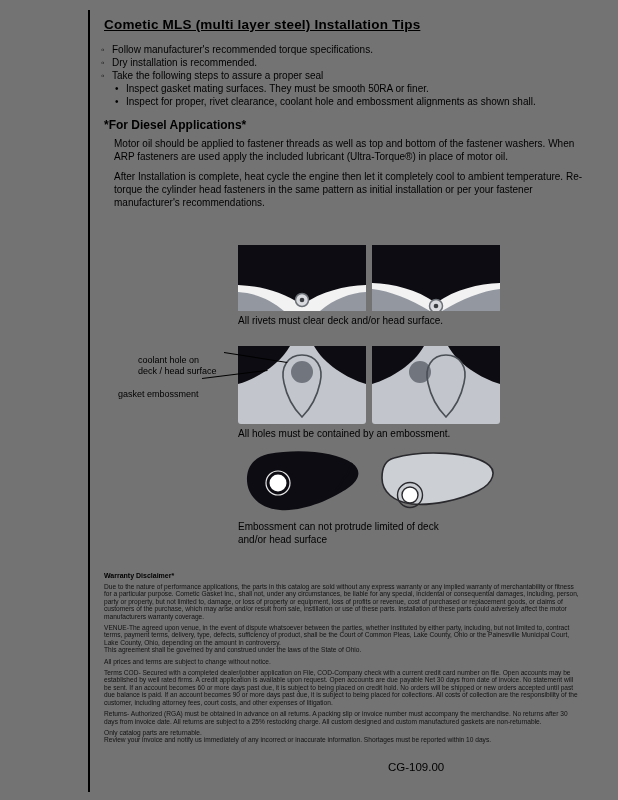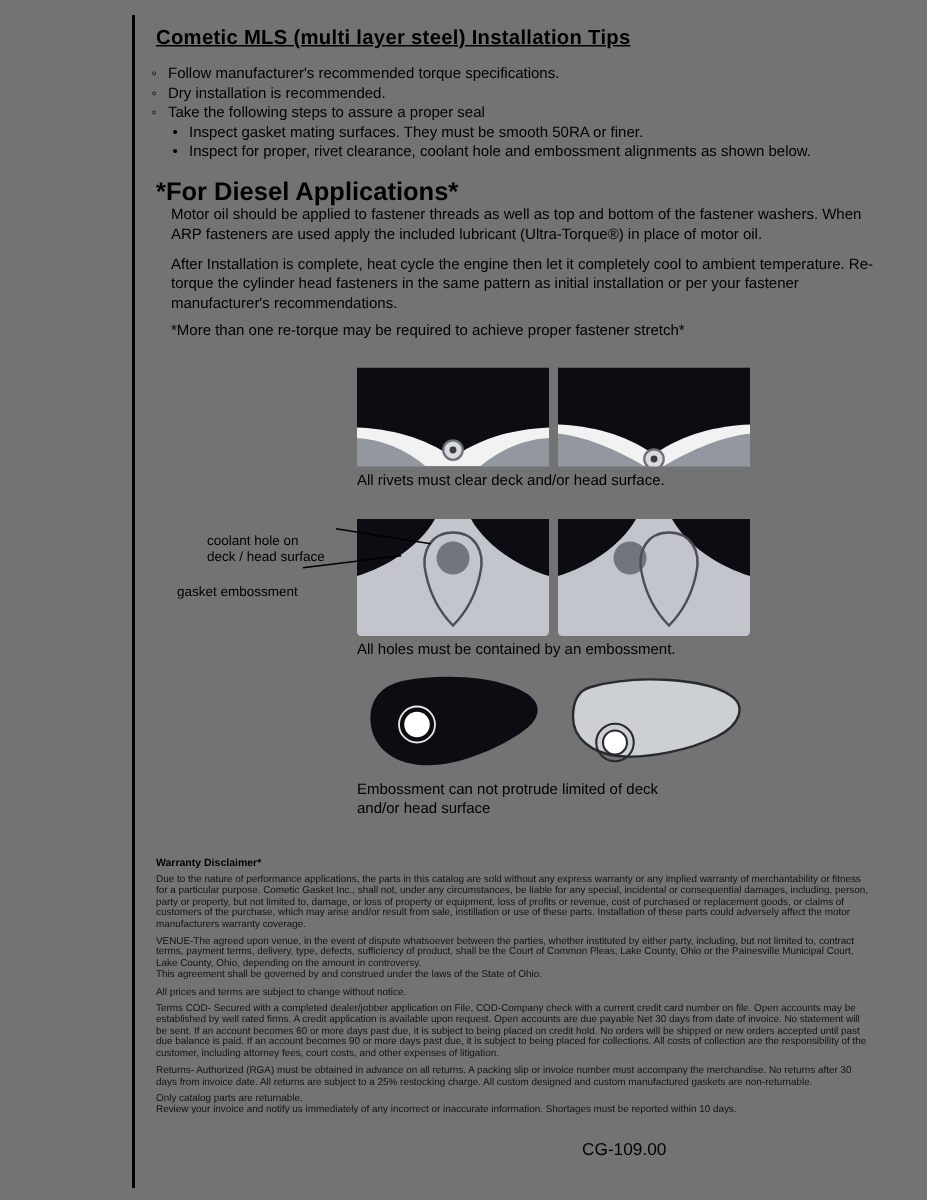--- a/index.html
+++ b/index.html
@@ -11,21 +11,21 @@
   .rule-left { position:absolute; left:88px; top:10px; width:2px; height:782px; background:#000; }
   .title {
     position:absolute; left:104px; top:17px; font-size:13.5px; font-weight:bold;
     text-decoration:underline; letter-spacing:0.2px;
   }
   .bullets { position:absolute; left:100px; top:43px; width:488px; font-size:10px; line-height:13px; }
   .bullet { position:relative; padding-left:12px; }
   .bullet::before { content:"◦"; position:absolute; left:1px; top:0; font-size:10px; }
   .sub-bullet { position:relative; padding-left:26px; }
   .sub-bullet::before { content:"•"; position:absolute; left:15px; top:0; font-size:10px; }
-  .h-diesel { position:absolute; left:104px; top:118px; font-size:17px; font-weight:bold; }
+  .h-diesel { position:absolute; left:104px; top:118px; font-size:12px; font-weight:bold; }
   .para { position:absolute; left:104px; width:470px; font-size:10px; line-height:13px;margin-left:10px; }
   .p1 { top:137px; }
   .p2 { top:170px; }
   .p3 { top:214px; }
   .fig-label { position:absolute; width:128px; text-align:center; font-size:12.5px;margin-top:26px; }
   .fig-img { position:absolute; width:128px; display:block; }
   .caption { position:absolute; font-size:10px; line-height:12.5px; white-space:pre-line; }
   .callout { position:absolute; font-size:9px; line-height:10.5px; white-space:pre-line;margin-top:14px; }
   .callout-line { position:absolute; border-top:1px solid #000; z-index:5; transform-origin:left center; }
   .legal { position:absolute; left:104px; top:572px; width:478px; }
@@ -40,27 +40,26 @@
 
   <div class="rule-left"></div>
 
   <h1 class="title">Cometic MLS (multi layer steel) Installation Tips</h1>
 
   <div class="bullets">
     <div class="bullet">Follow manufacturer's recommended torque specifications.</div>
     <div class="bullet">Dry installation is recommended.</div>
     <div class="bullet">Take the following steps to assure a proper seal</div>
     <div class="sub-bullet">Inspect gasket mating surfaces.  They must be smooth 50RA or finer.</div>
-    <div class="sub-bullet">Inspect for proper, rivet clearance, coolant hole and embossment alignments as shown below.</div>
+    <div class="sub-bullet">Inspect for proper, rivet clearance, coolant hole and embossment alignments as shown shall.</div>
   </div>
 
   <h2 class="h-diesel">*For Diesel Applications*</h2>
   <p class="para p1">Motor oil should be applied to fastener threads as well as top and bottom of the fastener washers. When ARP fasteners are used apply the included lubricant (Ultra-Torque®) in place of motor oil.</p>
   <p class="para p2">After Installation is complete, heat cycle the engine then let it completely cool to ambient temperature. Re-torque the cylinder head fasteners in the same pattern as initial installation or per your fastener manufacturer's recommendations.</p>
-  <p class="para p3">*More than one re-torque may be required to achieve proper fastener stretch*</p>
 
   <div class="fig-label" style="left:238px;top:229px">RIGHT</div>
   <div class="fig-label" style="left:372px;top:229px">WRONG</div>
 
   <svg class="fig-img" style="left:238px;top:245px" width="128" height="66" viewBox="0 0 128 66">
     <rect width="128" height="66" fill="#0c0c12"></rect>
     <path d="M0,40 C22,41 44,46 64,60 C84,46 106,41 128,40 L128,66 L0,66 Z" fill="#f2f2f2"></path>
     <path d="M0,47 C16,48 32,54 46,66 L0,66 Z" fill="#9297a0"></path>
     <path d="M128,47 C112,48 96,54 82,66 L128,66 Z" fill="#9297a0"></path>
     <circle cx="64" cy="55" r="6.5" fill="#d8dadf" stroke="#6b6f76" stroke-width="1.5"></circle>

